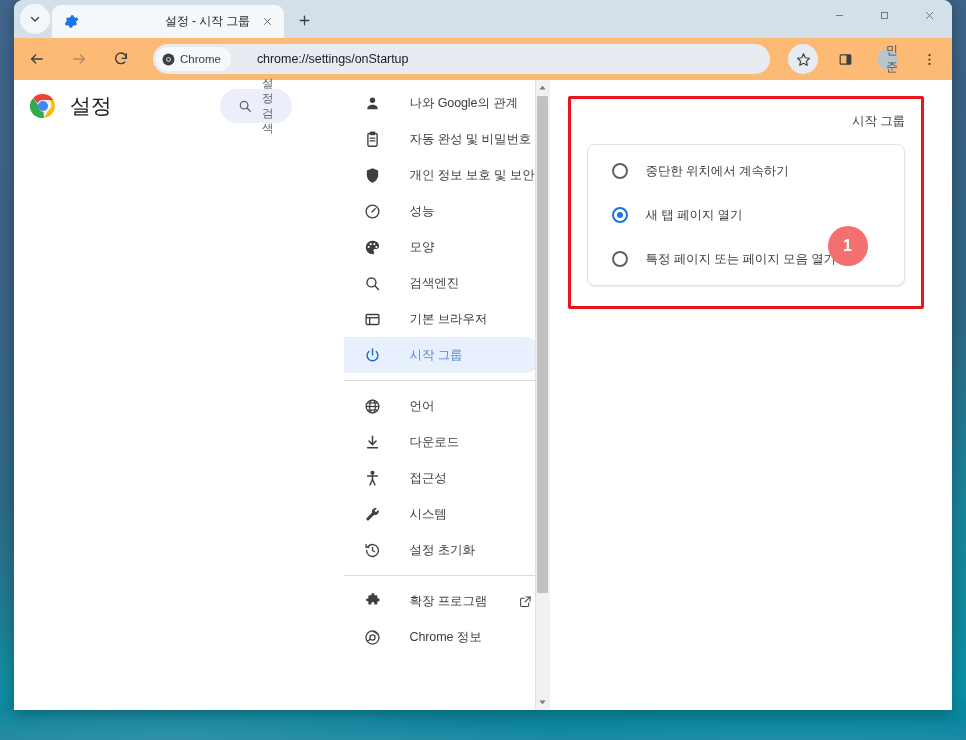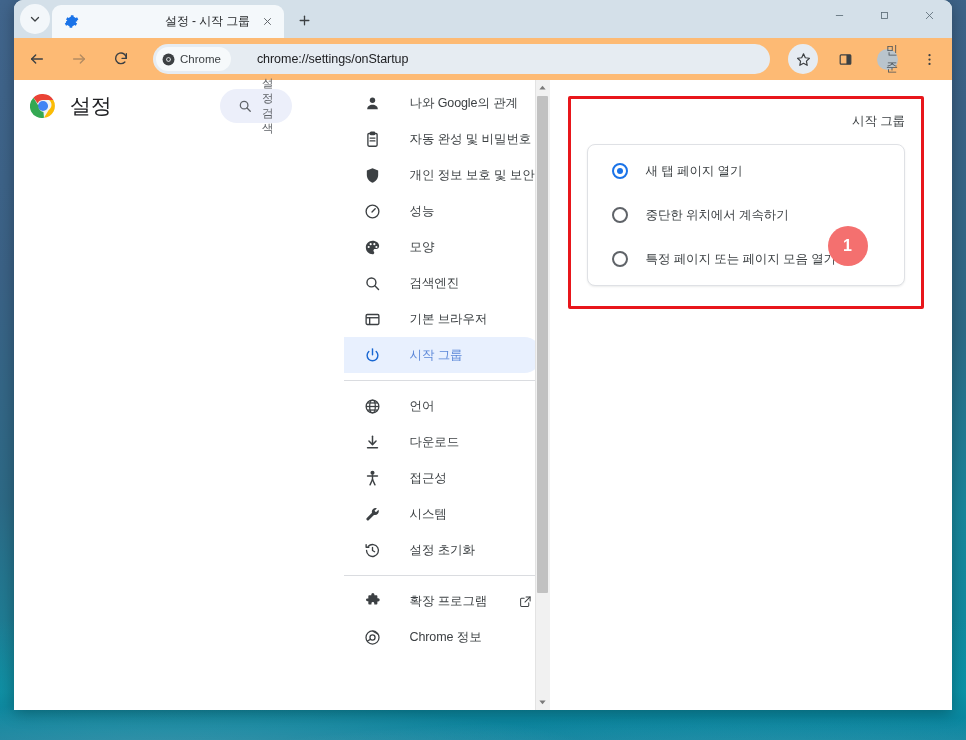--- a/index.html
+++ b/index.html
@@ -727,27 +727,27 @@
       </div>
 
       <div class="main">
         <div class="annot-box">
 
           <div class="section-title">시작 그룹</div>
 
           <div class="card">
 
             <div class="radio-row">
+              <span class="radio"></span>
+              <span class="radio-label">중단한 위치에서 계속하기</span>
+            </div>
+
+            <div class="radio-row">
               <span class="radio checked"></span>
               <span class="radio-label">새 탭 페이지 열기</span>
-            </div>
-
-            <div class="radio-row">
-              <span class="radio"></span>
-              <span class="radio-label">중단한 위치에서 계속하기</span>
             </div>
 
             <div class="radio-row">
               <span class="radio"></span>
               <span class="radio-label">특정 페이지 또는 페이지 모음 열기</span>
             </div>
 
             <div class="badge">1</div>
           </div>
         </div>

